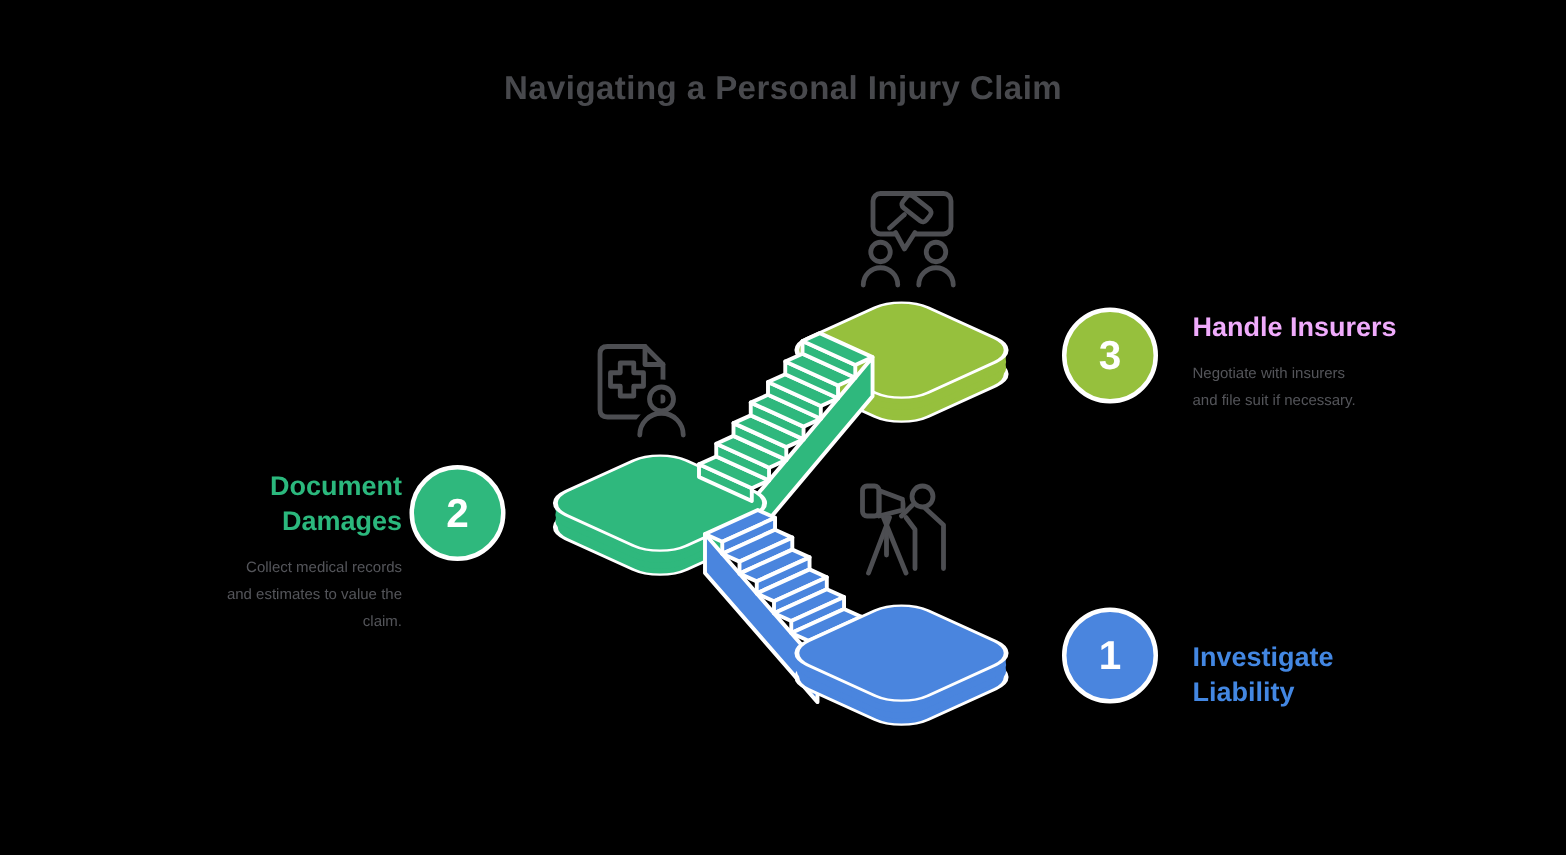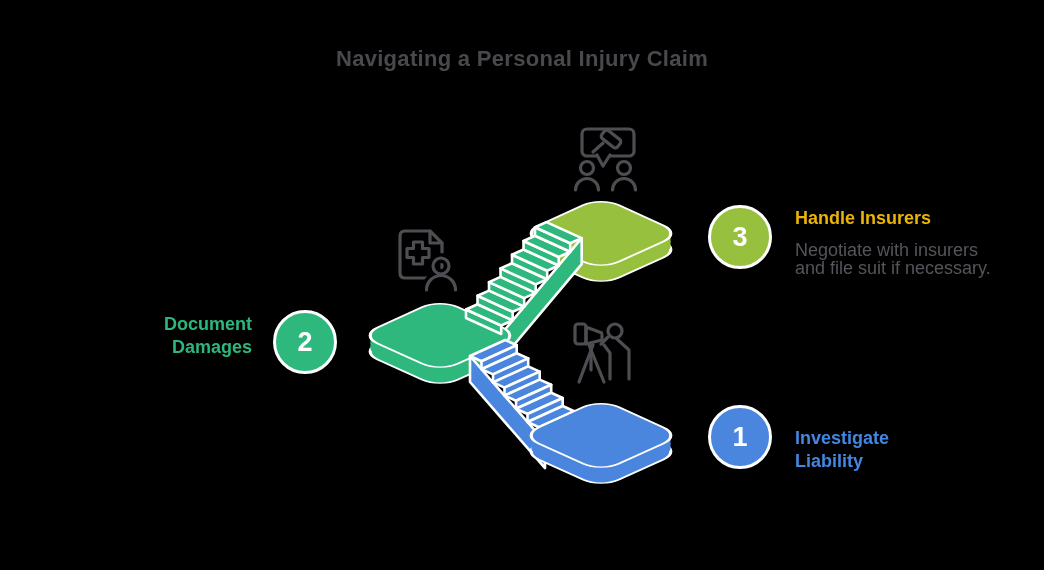--- a/index.html
+++ b/index.html
@@ -16,25 +16,25 @@
   .badge{
     position:absolute;width:58px;height:58px;border:3px solid #fff;border-radius:50%;
     display:flex;align-items:center;justify-content:center;
     font-size:27px;font-weight:700;color:#fff;
   }
   #badge2{left:273px;top:310px;background:#2fb87d;}
   #badge3{left:708px;top:205px;background:#96c03d;}
   #badge1{left:708px;top:405px;background:#4a85de;}
   .block{position:absolute;}
   .block .heading{font-size:18px;font-weight:700;line-height:23px;white-space:pre-line;}
-  .block .desc{font-size:18px;line-height:18px;color:#54555a;margin-top:11px;white-space:pre-line;}
-  #block-document{left:40px;top:313px;width:212px;text-align:right;}
+  .block .desc{font-size:10px;line-height:18px;color:#54555a;margin-top:11px;white-space:pre-line;}
+  #block-document{left:56px;top:313px;width:212px;text-align:right;}
   #block-document .heading{color:#2bb87d;}
   #block-insurers{left:795px;top:207px;width:235px;text-align:left;}
-  #block-insurers .heading{color:#eab308;}
+  #block-insurers .heading{color:#f0abfc;}
   #block-investigate{left:795px;top:404px;width:235px;text-align:left;}
   #block-investigate .heading{color:#4387e2;margin-top:23px;}
   
   .ol{fill:#96c03d;}
   .gr{fill:#2fb87d;}
   .bl{fill:#4a85de;}
   .edge{stroke:#fff;stroke-width:2.6;stroke-linejoin:round;}
   .icon{stroke:#4d4e52;stroke-width:3.2;fill:none;stroke-linecap:round;stroke-linejoin:round;}
   .halo{stroke:#000;stroke-width:10;fill:none;stroke-linecap:round;}
   .fillblack{fill:#000;}
@@ -139,20 +139,23 @@
     <circle class="icon" cx="615" cy="331" r="7"></circle>
     <path class="icon" d="M 608 337 L 601 344"></path>
     <path class="icon" d="M 617 339 L 629 350 L 629 379"></path>
     <path class="icon" d="M 604 345 L 610 353 L 610 379"></path>
   </g>
 </svg>
 
 <div class="block" id="block-document">
   <div class="heading">Document
 Damages</div>
+  <div class="desc">Collect medical records
+and estimates to value the
+claim.</div>
 </div>
 <div class="badge" id="badge2">2</div>
 
 <div class="badge" id="badge3">3</div>
 <div class="block" id="block-insurers">
   <div class="heading">Handle Insurers</div>
   <div class="desc">Negotiate with insurers
 and file suit if necessary.</div>
 </div>
 

